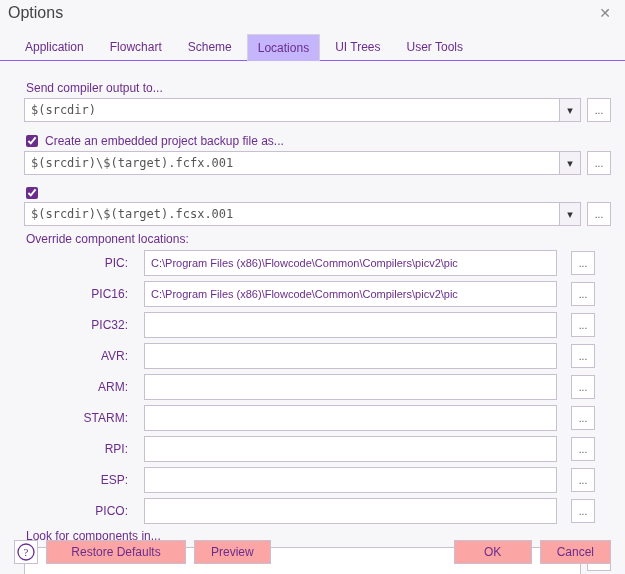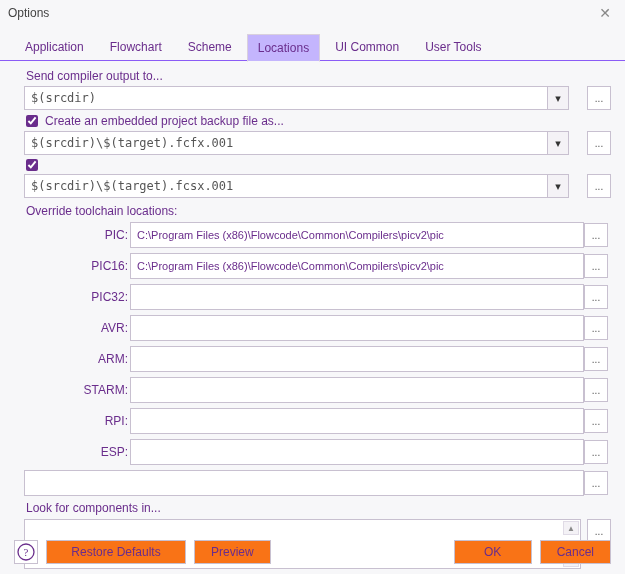--- a/index.html
+++ b/index.html
@@ -15,21 +15,21 @@
     overflow: hidden;
   }
   .window { position: relative; width: 625px; height: 574px; }
   .titlebar {
     height: 26px;
     display: flex;
     align-items: center;
     justify-content: space-between;
     padding: 0 8px;
   }
-  .titlebar-title { color: #444; font-size: 12px; }
+  .titlebar-title { color: #444; font-size: 16px; }
   .close-x { color: #888; font-size: 14px; cursor: pointer; padding: 0 6px; }
   .tabs {
     display: flex;
     align-items: flex-end;
     padding: 6px 10px 0 14px;
     gap: 4px;
     border-bottom: 1px solid #8b5cf6;
   }
   .tab {
     padding: 6px 10px;
@@ -40,41 +40,41 @@
     border-bottom: none;
   }
   .tab.active {
     border: 1px solid #d9d0dd;
     border-bottom: 1px solid #f7f7f9;
     background: #c4b5fd;
     position: relative;
     top: 2px;
   }
   .content { padding: 8px 14px 0 14px; }
-  .field-label { color: #6a2d8c; font-size: 12px; margin: 0 0 3px 12px; display: flex; align-items: center; gap: 4px; }
+  .field-label { color: #6a2d8c; font-size: 12px; margin: 12px 0 3px 12px; display: flex; align-items: center; gap: 4px; }
   .field-label input[type=checkbox]{ margin:0 3px 0 0; }
-  .row { display: flex; align-items: flex-start; gap: 18px; margin: 0 0 4px 10px; }
+  .row { display: flex; align-items: flex-start; gap: 6px; margin: 0 0 4px 10px; }
   .combo { flex: 1; display: flex; height: 24px; }
   .combo input {
     flex: 1; border: 1px solid #c8c0d0; border-right: none;
     padding: 3px 6px; font-family: Consolas, monospace; font-size: 12px;
     color: #555; background: #fff;
   }
   .combo .dd { width: 22px; border: 1px solid #c8c0d0; background: #f4f2f6; display:flex;align-items:center;justify-content:center; cursor:pointer;}
   .sqbtn { width: 24px; height: 24px; border: 1px solid #c8c0d0; background: #fff; display:flex;align-items:center;justify-content:center; cursor:pointer; font-size:10px; color:#555;}
   .override-label { color: #6a2d8c; font-size: 12px; margin: 6px 0 4px 12px; }
-  .tool-row { display: flex; align-items: center; gap: 0; margin: 0 3px 5px 10px; justify-content: space-between; }
+  .tool-row { display: flex; align-items: center; gap: 14px; margin: 0 16px 5px 10px; justify-content: space-between; }
   .tool-label { width: 106px; text-align: right; color: #6a2d8c; font-size: 12px; padding-right: 2px;}
   .tool-input { flex: 1; height: 26px; border: 1px solid #c8c0d0; padding: 3px 6px; font-size: 11px; color: #6a2d8c; background:#fff;}
   .comp-row { display:flex; align-items:flex-start; gap:6px; margin:0 0 6px 10px;}
   .comp-box { flex:1; height: 50px; border:1px solid #c8c0d0; background:#fff; position:relative;}
   .comp-box .scroll { position:absolute; right:1px; top:1px; bottom:1px; width:16px; display:flex; flex-direction:column; justify-content:space-between;}
   .comp-box .scroll .arrow{ height:14px; background:#f4f2f6; border:1px solid #e0dbe6; display:flex;align-items:center;justify-content:center; font-size:8px; color:#888; cursor:pointer;}
   .clear-row { display:flex; justify-content:flex-end; margin: 2px 10px 0 0;}
-  .btn { height: 24px; border:1px solid #c8c0d0; background:#f97316; color:#6a2d8c; font-size:12px; padding: 3px 16px; cursor:pointer;}
+  .btn { height: 24px; border:1px solid #c8c0d0; background:#fca5a5; color:#6a2d8c; font-size:12px; padding: 3px 16px; cursor:pointer;}
   .footer { position:absolute; left:14px; right:14px; bottom:10px; display:flex; align-items:center; gap:8px;}
   .help { width:24px; height:24px; border:1px solid #c8c0d0; background:#fff; display:flex;align-items:center;justify-content:center; cursor:pointer;}
   .footer .spacer { flex:1; }
   .footer .btn { min-width: 70px; text-align:center; color:#6a2d8c; }
   .footer .wide { min-width: 140px; }
   svg { display:block; }
   input[type=checkbox]{ accent-color:#6a2d8c; width:12px; height:12px;}
 </style>
 </head>
 <body>
@@ -84,21 +84,21 @@
   <div class="titlebar">
     <span class="titlebar-title">Options</span>
     <span class="close-x">✕</span>
   </div>
 
   <div class="tabs">
     <div class="tab">Application</div>
     <div class="tab">Flowchart</div>
     <div class="tab">Scheme</div>
     <div class="tab active">Locations</div>
-    <div class="tab">UI Common</div>
+    <div class="tab">UI Trees</div>
     <div class="tab">User Tools</div>
   </div>
 
   <div class="content">
 
     <div class="field-label">Send compiler output to...</div>
     <div class="row">
       <div class="combo">
         <input value="$(srcdir)" style="">
         <div class="dd">
@@ -128,21 +128,21 @@
     <div class="row">
       <div class="combo">
         <input value="$(srcdir)\$(target).fcsx.001" style="">
         <div class="dd">
             <span>▾</span>
           </div>
       </div>
       <div class="sqbtn">...</div>
     </div>
 
-    <div class="override-label">Override toolchain locations:</div>
+    <div class="override-label">Override component locations:</div>
     <div id="toolchain-rows">
         <div class="tool-row">
           <div class="tool-label">PIC:</div>
           <input class="tool-input" value="C:\Program Files (x86)\Flowcode\Common\Compilers\picv2\pic" style="">
           <div class="sqbtn">...</div>
         </div>
         <div class="tool-row">
           <div class="tool-label">PIC16:</div>
           <input class="tool-input" value="C:\Program Files (x86)\Flowcode\Common\Compilers\picv2\pic" style="">
           <div class="sqbtn">...</div>
@@ -171,20 +171,21 @@
           <div class="tool-label">RPI:</div>
           <input class="tool-input" style="">
           <div class="sqbtn">...</div>
         </div>
         <div class="tool-row">
           <div class="tool-label">ESP:</div>
           <input class="tool-input" style="">
           <div class="sqbtn">...</div>
         </div>
         <div class="tool-row">
+          <div class="tool-label">PICO:</div>
           <input class="tool-input" style="">
           <div class="sqbtn">...</div>
         </div>
       </div>
 
     <div class="override-label" style="margin-top:4px">Look for components in...</div>
     <div class="comp-row">
       <div class="comp-box">
         <div class="scroll">
           <div class="arrow">▲</div>

